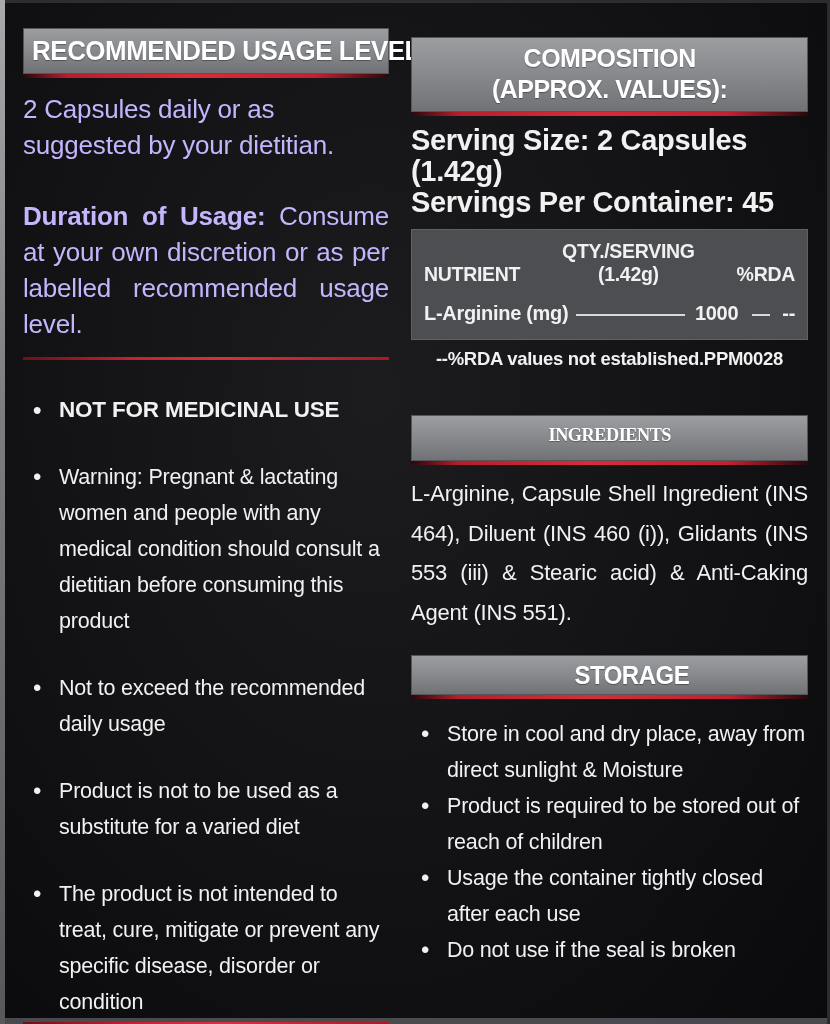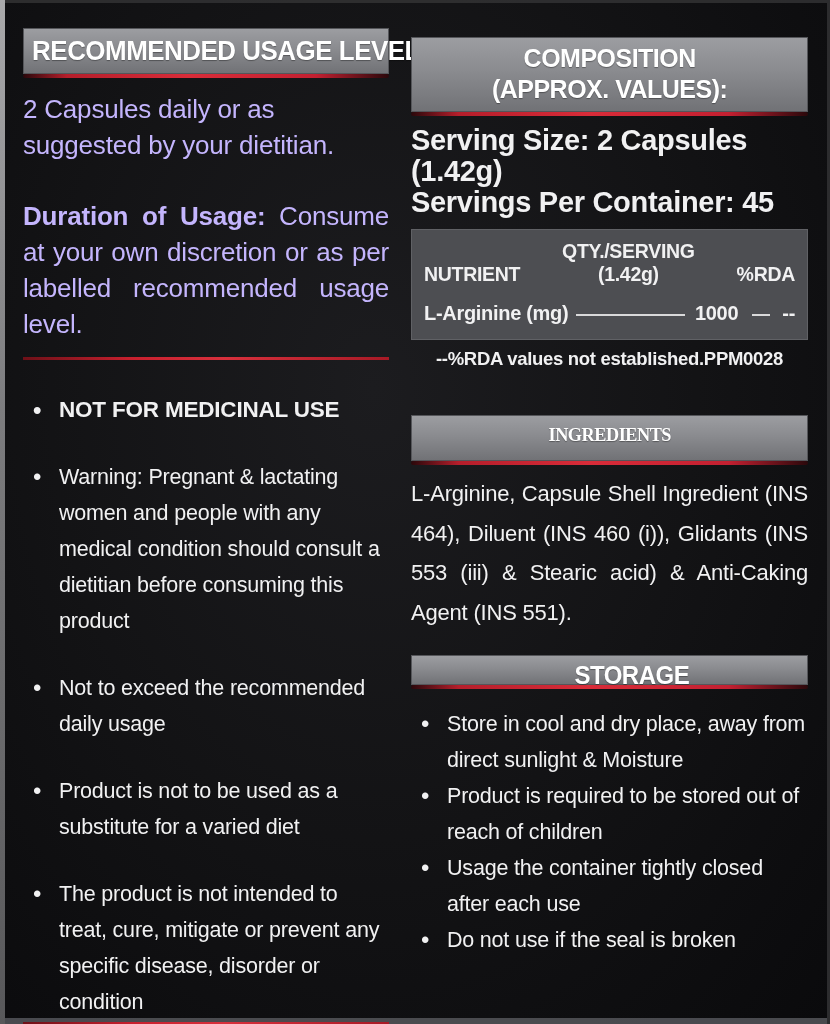--- a/index.html
+++ b/index.html
@@ -90,21 +90,21 @@
   .nr-rda { flex:0 0 auto; }
 
   .foot-row { display:flex; justify-content:center; align-items:baseline; margin-top:8px; font-weight:700; font-size:18.5px; letter-spacing:-0.3px; }
 
   .rc-hdr-small { margin-top:45px; height:46px; line-height:38px; font-size:19px;font-family:Liberation Serif, serif; }
   .ingredients-text {
     margin-top:9px;
     font-size:22px; line-height:39.5px; letter-spacing:-0.2px;
     text-align:justify;
   }
-  .rc-hdr-storage { margin-top:23px; height:30px; line-height:39px; font-size:25px;padding-left:44px; }
+  .rc-hdr-storage { margin-top:23px; height:40px; line-height:39px; font-size:25px;padding-left:44px; }
   .col-right ul.blist { margin-top:17px; }
   .col-right ul.blist li + li { }
 </style>
 </head>
 <body>
 
 <div class="label-bg"></div>
 <div class="edge-top"></div>
 <div class="edge-bottom"></div>
 <div class="edge-right"></div>

